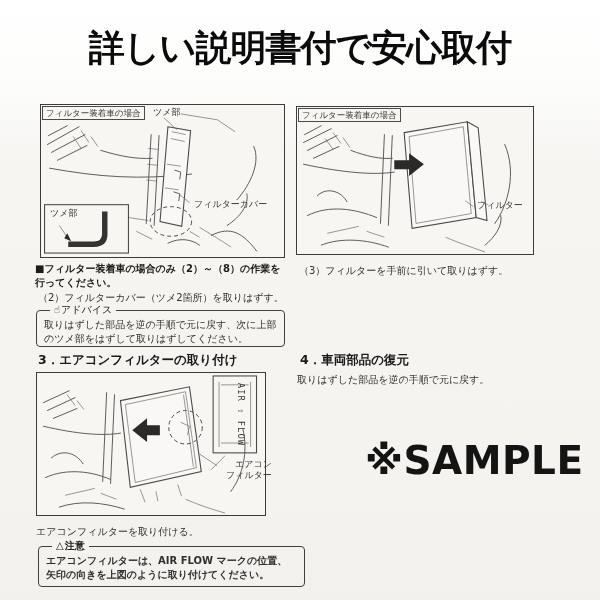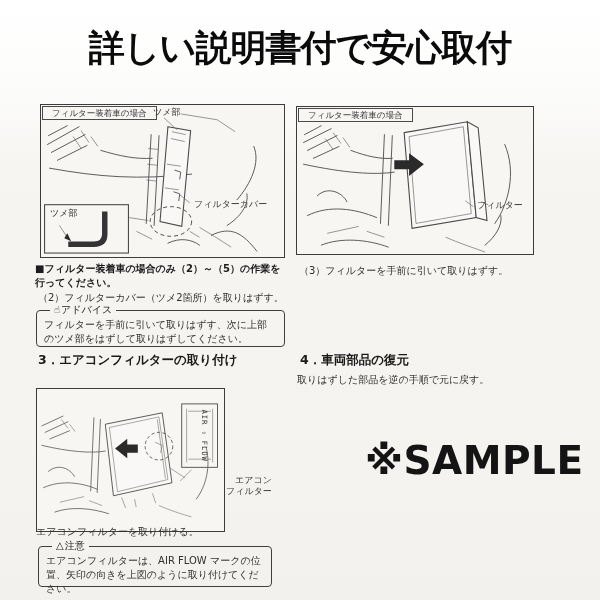--- a/index.html
+++ b/index.html
@@ -11,21 +11,21 @@
   .title{
     position:absolute;left:0;right:0;top:24px;text-align:center;
     font-size:36px;font-weight:900;letter-spacing:-1px;color:#0b0b0b;white-space:nowrap;
   }
   .diagram{
     position:absolute;border:1.6px solid #3c3c3c;background:#f7f6f3;box-sizing:border-box;
   }
   .diagram svg{position:absolute;left:0;top:0;width:100%;height:100%;}
   .corner-label{
     position:absolute;top:1px;left:1px;border:1px solid #4a4a4a;background:#f7f6f3;
-    font-size:8.5px;line-height:1.2;padding:1px 9px;white-space:nowrap;color:#333;z-index:2;
+    font-size:8.5px;line-height:1.2;padding:1px 3px;white-space:nowrap;color:#333;z-index:2;
   }
   .dlabel{position:absolute;font-size:9px;color:#333;white-space:nowrap;z-index:2;line-height:1.25;}
   .txt{position:absolute;font-size:10px;line-height:1.4;color:#303030;}
   .bold{font-weight:bold;color:#1c1c1c;}
   .callout{
     position:absolute;border:1.3px solid #3f3f3f;border-radius:4px;background:transparent;
     box-sizing:border-box;font-size:10px;line-height:1.42;color:#303030;padding:7px 7px 3px 7px;
   }
   .callout-label{
     position:absolute;top:-8px;left:13px;background:#f5f4f1;padding:0 4px;
@@ -125,35 +125,35 @@
       <path class="art-thin" d="M178,101 L170,95"></path>
 
       <path class="art" d="M200,118 C214,98 222,66 210,38"></path>
       <path class="art" d="M190,140 C200,132 208,120 206,110"></path>
       <path class="art-thin" d="M150,132 C164,138 176,142 190,147"></path>
     </svg>
     <span class="corner-label">フィルター装着車の場合</span>
     <span class="dlabel" style="left:180px;top:93px;">フィルター</span>
   </div>
 
-  <div class="txt bold" style="left:35px;top:262px;width:254px;">■フィルター装着車の場合のみ（2）～（5）の作業を行ってください。</div>
+  <div class="txt bold" style="left:35px;top:262px;width:254px;">■フィルター装着車の場合のみ（2）～（8）の作業を行ってください。</div>
   <div class="txt" style="left:38px;top:291px;width:252px;">（2）フィルターカバー（ツメ2箇所）を取りはずす。</div>
 
   <div class="callout" style="left:36px;top:310px;width:249px;height:37px;">
     <span class="callout-label">
       <span class="icon">☝</span><span>アドバイス</span>
     </span>
-    <span>フィルターを手前に引いて取りはずす、次に上部のツメ部をはずして取りはずしてください。</span>
+    <span>取りはずした部品を逆の手順で元に戻す、次に上部のツメ部をはずして取りはずしてください。</span>
   </div>
 
   <div class="txt" style="left:299px;top:264px;width:242px;">（3）フィルターを手前に引いて取りはずす。</div>
 
   <div class="section-title" style="left:38px;top:352px;">3．エアコンフィルターの取り付け</div>
 
-  <div class="diagram" style="left:36px;top:388px;width:189px;height:144px;text-align:right;">
+  <div class="diagram" style="left:36px;top:372px;width:230px;height:144px;text-align:right;">
     <svg viewBox="0 0 230 144">
       <path class="art" d="M6,30 L32,18"></path>
         <path class="art" d="M10,38 L38,25"></path>
       <path class="art" d="M16,46 L40,36"></path>
         <path class="art-thin" d="M30,22 l8,11 M40,28 l7,9"></path>
       <path class="art" d="M6,54 C40,62 66,64 84,61"></path>
       <path class="art" d="M70,20 L66,110 M78,22 L74,112"></path>
       <path class="art" d="M14,86 C26,76 40,82 46,92"></path>
       <path class="art" d="M8,106 C30,96 56,100 74,108"></path>
       <path class="art-thin" d="M28,124 L58,117 M64,122 l16,6"></path>
@@ -185,20 +185,20 @@
     </span>
   </div>
 
   <div class="section-title" style="left:300px;top:352px;">4．車両部品の復元</div>
   <div class="txt" style="left:297px;top:373px;width:250px;">取りはずした部品を逆の手順で元に戻す。</div>
 
   <div class="sample">※SAMPLE</div>
 
   <div class="txt" style="left:36px;top:525px;width:260px;">エアコンフィルターを取り付ける。</div>
 
-  <div class="callout" style="left:38px;top:546px;width:234px;height:41px;">
+  <div class="callout" style="left:38px;top:546px;width:267px;height:41px;font-weight:bold;">
     <span class="callout-label">
       <span class="icon">△</span><span>注意</span>
     </span>
     <span>エアコンフィルターは、AIR FLOW マークの位置、矢印の向きを上図のように取り付けてください。</span>
   </div>
 
 </div>
 
 </body></html>

